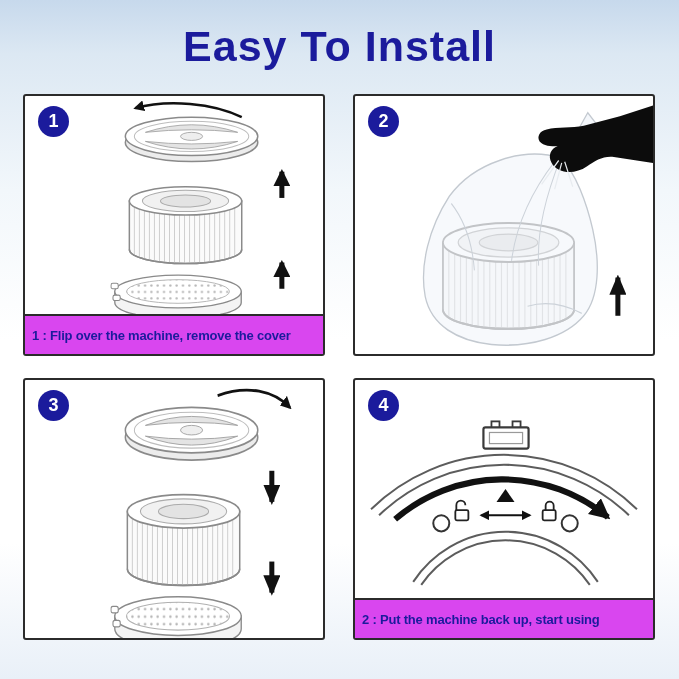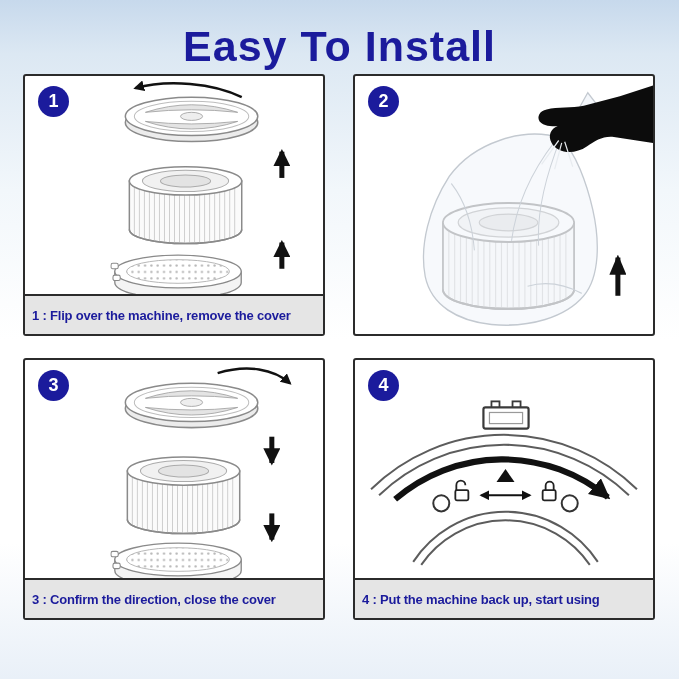--- a/index.html
+++ b/index.html
@@ -9,21 +9,21 @@
     background: linear-gradient(180deg, #c7d9ec 0%, #dce8f3 8%, #f2f7fb 28%, #ffffff 50%, #ffffff 80%, #e9f0f8 100%);
     overflow: hidden;
   }
   .title {
     text-align: center;
     color: #1b1b9c;
     font-size: 43px;
     font-weight: 800;
     letter-spacing: 1px;
     padding-top: 22px;
-    height: 74px;
+    height: 94px;
     border-radius: 24px;
   }
   .grid {
     display: grid;
     grid-template-columns: 302px 302px;
     grid-template-rows: 262px 262px;
     column-gap: 28px;
     row-gap: 22px;
     margin: 0 0 0 23px;
   }
@@ -53,21 +53,21 @@
     border-top: 2.5px solid #2b2b2b;
     height: 40px;
     display: flex; align-items: center;
     padding: 0 7px;
     color: #1b1b9c;
     font-weight: 700;
     font-size: 13px;
     letter-spacing: -0.2px;
     white-space: nowrap;
     overflow: hidden;
-    background: #e5e5e5;
+    background: #d946ef;
   }
 </style>
 </head>
 <body>
 
 <svg width="0" height="0" style="position:absolute" aria-hidden="true">
   <defs>
     <marker id="mk-bold" viewBox="0 0 10 10" refX="8.5" refY="5" markerWidth="3.4" markerHeight="3.4" orient="auto-start-reverse">
       <path d="M0 0 L10 5 L0 10 Z" fill="#111"></path>
     </marker>
@@ -160,21 +160,20 @@
       <div class="illus">
         <svg viewBox="0 0 297 216" preserveAspectRatio="none">
           <path d="M192 13 C222 4 248 9 264 23" fill="none" stroke="#111" stroke-width="2.4" marker-end="url(#mk-thin)"></path>
           <use href="#sym-lid" x="96" y="20" width="140" height="54"></use>
           <path d="M246 76 V102" stroke="#111" stroke-width="5" fill="none" marker-end="url(#mk-bold)"></path>
           <use href="#sym-filter" x="98" y="94" width="120" height="84"></use>
           <path d="M246 152 V178" stroke="#111" stroke-width="5" fill="none" marker-end="url(#mk-bold)"></path>
           <use href="#sym-base" x="85" y="176" width="135" height="56"></use>
         </svg>
       </div>
-      <div class="caption">3 : Confirm the direction, close the cover</div>
     </section>
 
     <section class="panel">
       <div class="badge">
         <span>4</span>
       </div>
       <div class="illus">
         <svg viewBox="0 0 297 216" preserveAspectRatio="none">
           <g>
             <rect x="136" y="41" width="8" height="8" fill="#fff" stroke="#3a3a3a" stroke-width="1.8"></rect>
@@ -194,17 +193,17 @@
           <g fill="none" stroke="#222" stroke-width="1.8">
             <path d="M190 129 v-4.5 a4 4 0 0 1 8 0 v4.5"></path>
             <rect x="187" y="129" width="13" height="10" rx="1.5" fill="#fff"></rect>
           </g>
           <circle cx="86" cy="142" r="8" fill="#fff" stroke="#333" stroke-width="2"></circle>
           <circle cx="214" cy="142" r="8" fill="#fff" stroke="#333" stroke-width="2"></circle>
           <path d="M58 200 A110 110 0 0 1 242 200" fill="none" stroke="#5c5c5c" stroke-width="2"></path>
           <path d="M66 203 A102 102 0 0 1 234 203" fill="none" stroke="#5c5c5c" stroke-width="2"></path>
         </svg>
       </div>
-      <div class="caption">4 : Put the machine back up, start using</div>
+      <div class="caption">2 : Put the machine back up, start using</div>
     </section>
 
   </div>
 </main>
 
 </body></html>

